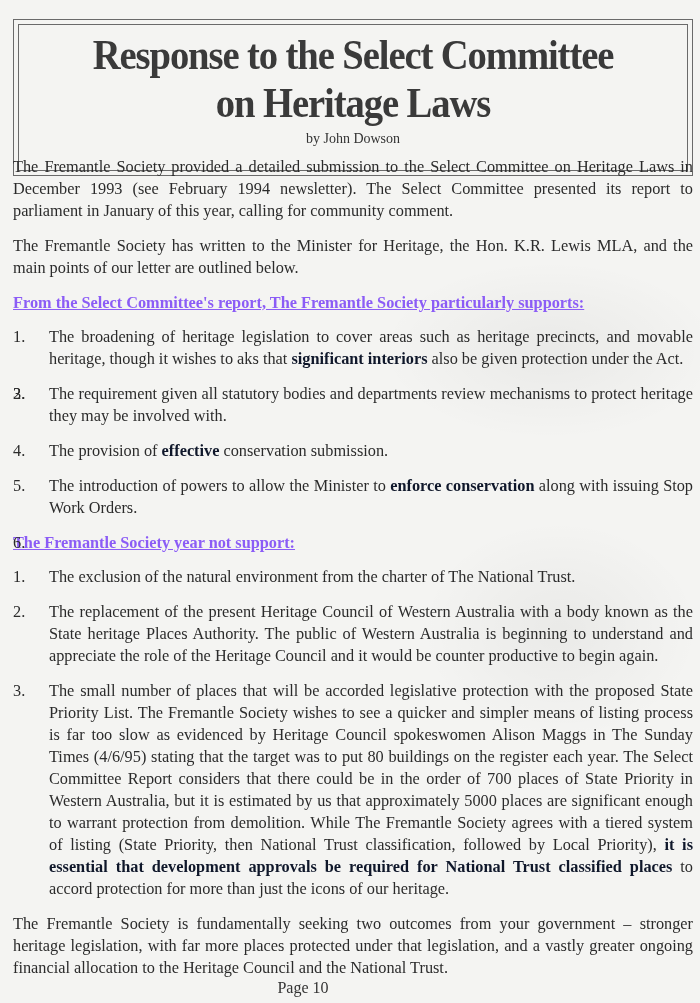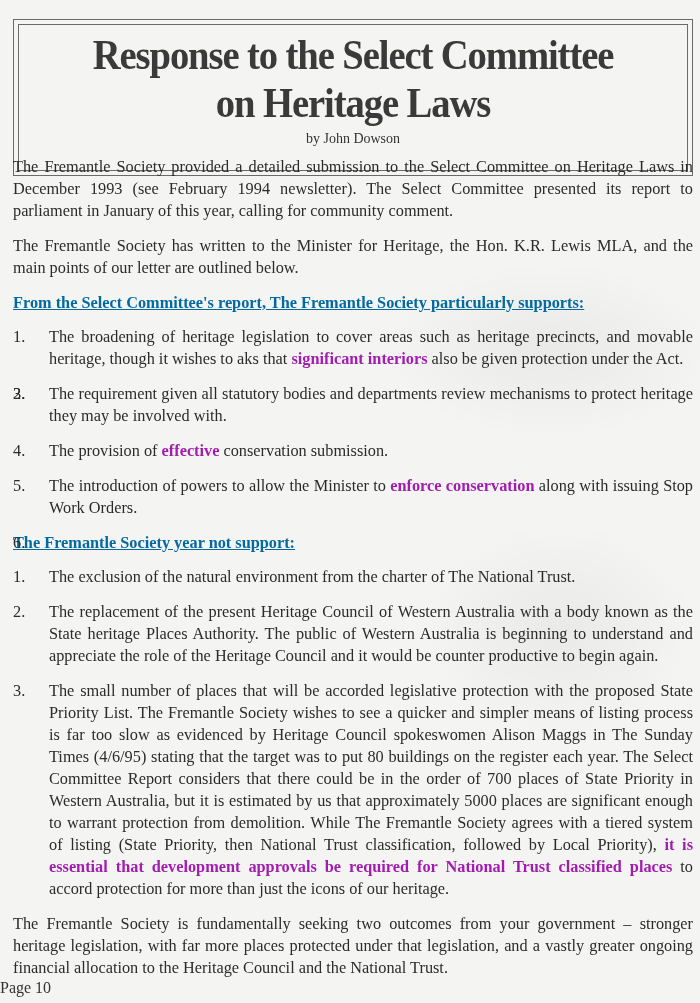--- a/index.html
+++ b/index.html
@@ -36,28 +36,28 @@
     margin-top: 4px; font-size: 14px; color: #333;
   }
   .content {
     position: absolute; left: 13px; top: 156px; width: 680px;
     font-size: 16.3px; line-height: 22px;
     text-align: justify;
   }
   p { margin: 0 0 13px 0; font-family: Liberation Serif, serif; }
   .section-head {
     font-weight: bold; text-decoration: underline; margin: 8px 0 12px 0;
-    font-size: 16.3px; color: #0369a1;
+    font-size: 16.3px; color: #8b5cf6;
   }
   ol { list-style: none; margin: 0; padding: 0; }
   li { position: relative; padding-left: 36px; margin: 0 0 13px 0; }
   .num { position: absolute; left: 0; top: 0; }
-  b { font-weight: bold; color: #a21caf; }
+  b { font-weight: bold; color: #0f172a; }
   .page-num {
-    position: absolute; left: 0; width: 606px; top: 979px; text-align: left;
+    position: absolute; left: 0; width: 606px; top: 979px; text-align: center;
     font-size: 16px; color: #333;
   }
 </style>
 </head>
 <body>
 
 <div class="bleed" style="left:380px; top:260px; width:340px; height:180px;"></div>
 <div class="bleed" style="left:420px; top:520px; width:280px; height:220px;"></div>
 
 <div class="title-box">

